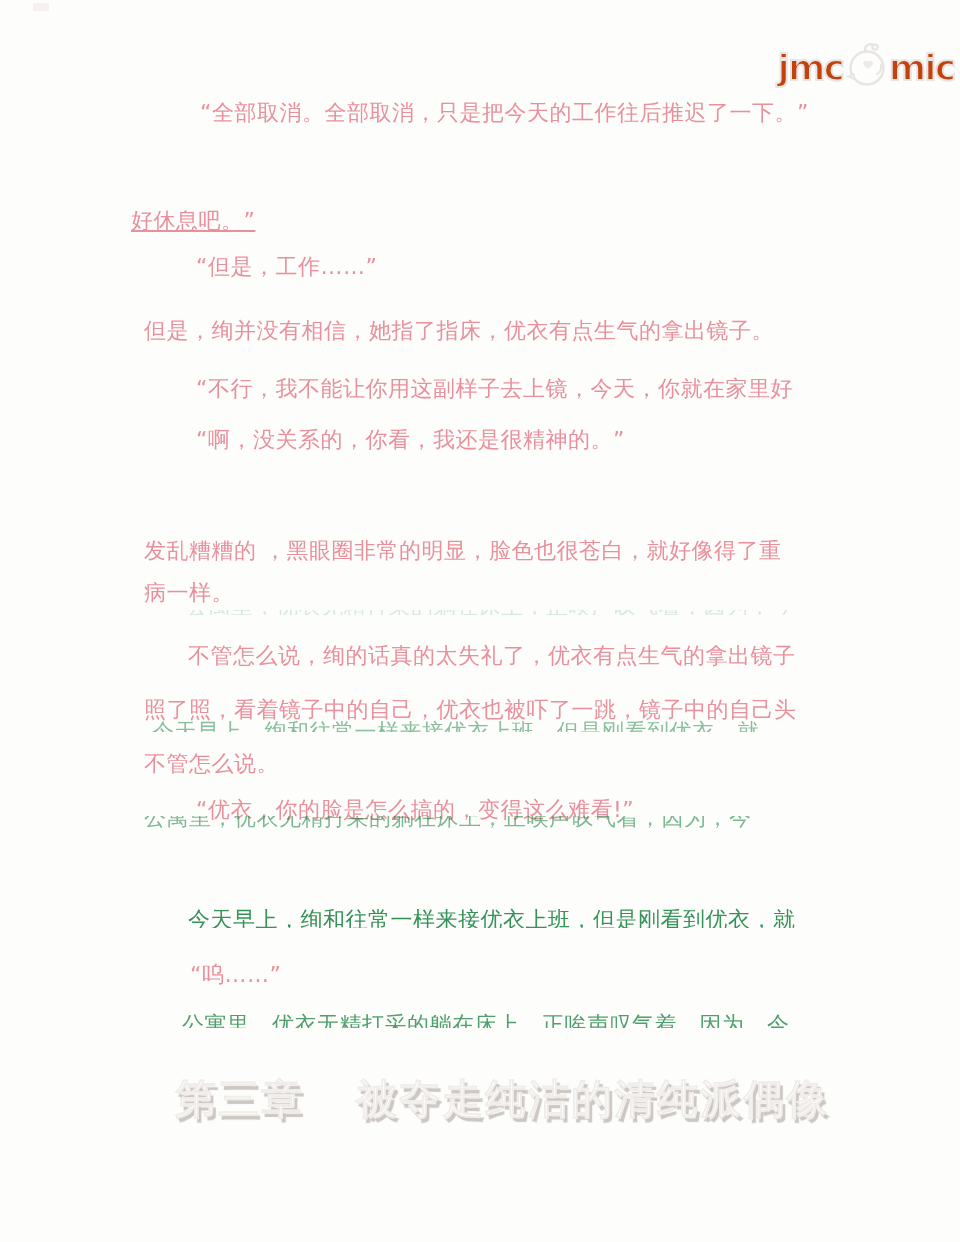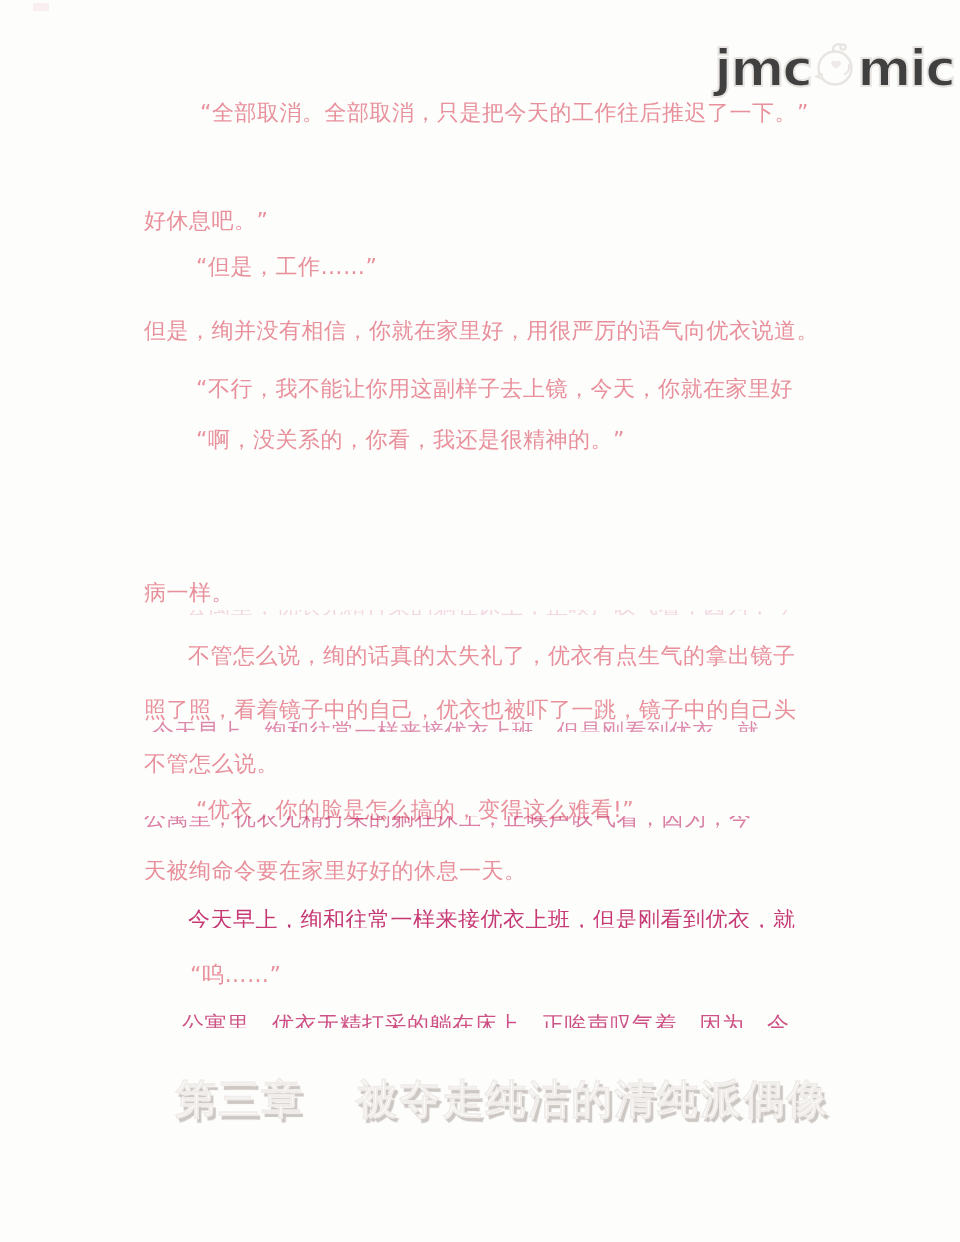--- a/index.html
+++ b/index.html
@@ -20,44 +20,44 @@
   }
   
   .logo {
     position: absolute;
     top: 40px; right: 6px;
     display: flex;
     align-items: center;
     user-select: none;
   }
   .logo-txt {
-    font-size: 52px;
+    font-size: 36px;
     font-weight: 700;
     letter-spacing: -2px;
-    color: #404040;
+    color: #c2410c;
     -webkit-text-stroke: 2px #e7e4e1;
     text-shadow: 0 1px 0 #eeebe8;
     line-height: 1;
   }
   .bird { margin: 0 -2px 6px -2px; }
   
   .line {
     position: absolute;
     font-size: 22px;
     line-height: 26px;
     letter-spacing: 0.5px;
     color: #e8909b;
     white-space: nowrap;
   }
   .ghost {
     position: absolute;
     font-size: 22px;
     line-height: 26px;
     letter-spacing: 0.5px;
-    color: #be185d;
+    color: #15803d;
     white-space: nowrap;
     overflow: hidden;
   }
   .ghost .gi { display: inline-block; position: relative; }
   .faded { opacity: 0.8; }
   
   .chapter {
     position: absolute;
     left: 175px; top: 1072px;
     font-size: 41px;
@@ -87,46 +87,46 @@
         <circle cx="34" cy="7" r="2.6" fill="#fdfdfc"></circle>
         <path d="M13 34 l -6 2.5 l 6.5 2.5 z" fill="#efecea" stroke-width="1.6"></path>
         <path d="M36 34 q 5 -3 4 -9" fill="none" stroke-width="2"></path>
       </g>
       <path d="M27 22 c -2 -2.5 -6 -0.5 -4.5 2.5 c 1 2 3.5 3.5 4.5 4 c 1 -0.5 3.5 -2 4.5 -4 c 1.5 -3 -2.5 -5 -4.5 -2.5 z" fill="#ece9e6"></path>
     </svg>
     <span class="logo-txt">mic</span>
   </div>
 
   <div class="line" style="left:200px; top:100px;">“全部取消。全部取消，只是把今天的工作往后推迟了一下。”</div>
-  <div class="line" style="left:144px; top:208px;">好休息吧。”</div>
+  <div class="line" style="left:131px; top:208px;text-decoration:underline;">好休息吧。”</div>
   <div class="line" style="left:196px; top:254px;">“但是，工作……”</div>
-  <div class="line" style="left:144px; top:318px;">但是，绚并没有相信，你就在家里好，用很严厉的语气向优衣说道。</div>
+  <div class="line" style="left:144px; top:318px;">但是，绚并没有相信，她指了指床，优衣有点生气的拿出镜子。</div>
   <div class="line" style="left:196px; top:376px;">“不行，我不能让你用这副样子去上镜，今天，你就在家里好</div>
   <div class="line" style="left:196px; top:427px;">“啊，没关系的，你看，我还是很精神的。”</div>
+  <div class="line" style="left:144px; top:538px;">发乱糟糟的 ，黑眼圈非常的明显，脸色也很苍白，就好像得了重</div>
   <div class="line" style="left:144px; top:580px;">病一样。</div>
 
   <div class="ghost" style="left:186px; top:610px; height:5px; opacity:0.16;">
     <span class="gi" style="top:-16px;">公寓里，优衣无精打采的躺在床上，正唉声叹气着，因为，今</span>
   </div>
 
   <div class="line" style="left:144px; top:697px;">照了照，看着镜子中的自己，优衣也被吓了一跳，镜子中的自己头</div>
   <div class="line" style="left:188px; top:643px;">不管怎么说，绚的话真的太失礼了，优衣有点生气的拿出镜子</div>
 
   <div class="ghost" style="left:152px; top:719px; height:13px; opacity:0.5;">
     <span class="gi">今天早上，绚和往常一样来接优衣上班，但是刚看到优衣，就</span>
   </div>
 
   <div class="line" style="left:144px; top:751px;">不管怎么说。</div>
   <div class="line" style="left:196px; top:797px;">“优衣，你的脸是怎么搞的，变得这么难看!”</div>
 
   <div class="ghost" style="left:144px; top:816px; height:17px; opacity:0.55;">
     <span class="gi" style="top:-11px;">公寓里，优衣无精打采的躺在床上，正唉声叹气着，因为，今</span>
   </div>
 
-  <div class="line" style="left:144px; top:858px;">天被绚命令要在家里好好的休息一天。</div>
 
   <div class="ghost faded" style="left:188px; top:907px; height:21px; opacity:0.85;">
     <span class="gi">今天早上，绚和往常一样来接优衣上班，但是刚看到优衣，就</span>
   </div>
 
   <div class="line" style="left:190px; top:962px;">“呜……”</div>
 
   <div class="ghost" style="left:182px; top:1012px; height:16px; opacity:0.75;">
     <span class="gi">公寓里，优衣无精打采的躺在床上，正唉声叹气着，因为，今</span>
   </div>

